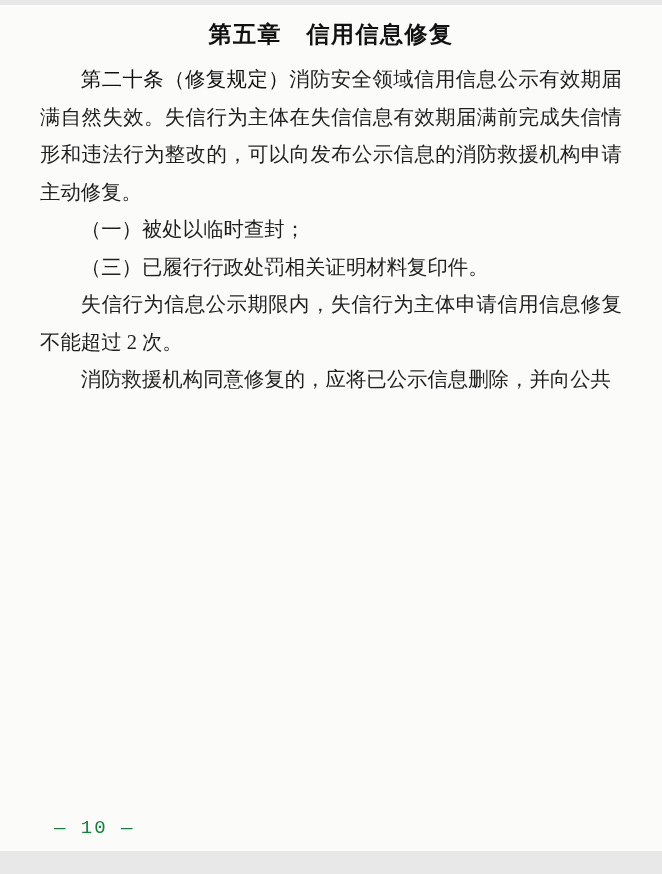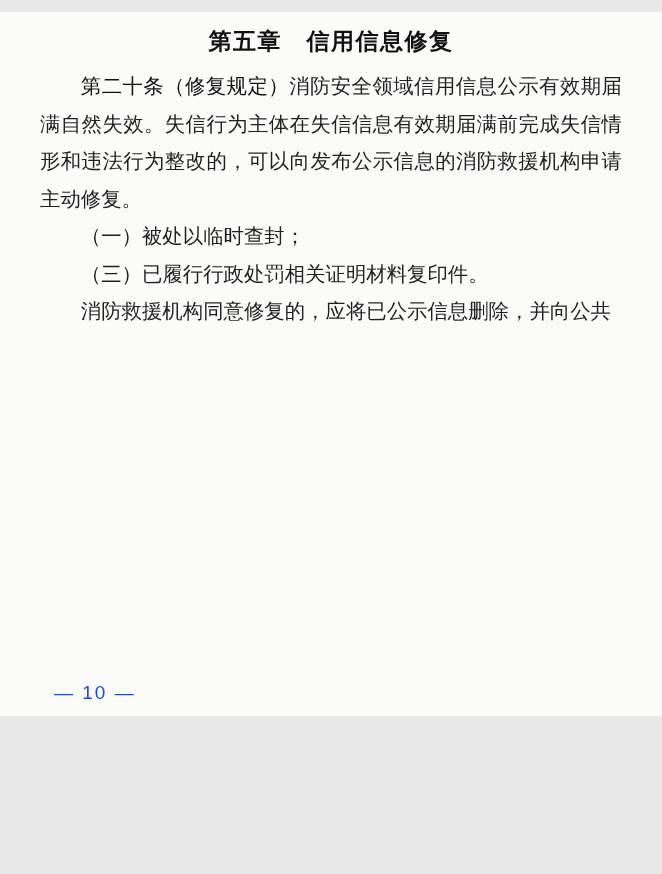--- a/index.html
+++ b/index.html
@@ -3,22 +3,22 @@
 <meta charset="utf-8">
 <style>
   html, body {
     margin: 0;
     padding: 0;
     background: #e8e8e8;
   }
   .page {
     position: relative;
     width: 662px;
-    height: 704px;
-    margin: 12px auto;
+    height: 846px;
+    margin: 5px auto;
     background: #fbfbfa;
     overflow: hidden;
     box-sizing: border-box;
     font-family: "Liberation Serif", "DejaVu Serif", serif;
     color: #1f1f1f;
   }
   .content {
     position: absolute;
     top: 12px;
     left: 40px;
@@ -46,22 +46,22 @@
     font-family: "Liberation Sans", "DejaVu Sans", sans-serif;
     font-weight: 400;
     color: #111111;
   }
   .page-number {
     position: absolute;
     left: 54px;
     bottom: 12px;
     font-size: 19px;
     letter-spacing: 2px;
-    color: #1d4ed8;
-    font-family: Liberation Sans, sans-serif;
+    color: #15803d;
+    font-family: Liberation Mono, monospace;
     text-align: center;
   }
 </style>
 </head>
 <body>
 
 <div class="page">
   <div class="content">
 
     <h1 class="doc-title">第五章　信用信息修复</h1>
@@ -69,20 +69,21 @@
     <p class="para"><span class="art">第二十条（修复规定）</span><span>消防安全领域信用信息公示有效期届满自然失效。失信行为主体在失信信息有效期届满前完成失信情形和违法行为整改的，可以向发布公示信息的消防救援机构申请主动修复。</span></p>
 
 
     <p class="para"><span class="art"></span><span>（一）被处以临时查封；</span></p>
 
 
     <p class="para"><span class="art"></span><span>（三）已履行行政处罚相关证明材料复印件。</span></p>
 
 
 
+    <p class="para"><span class="art"></span><span>失信行为信息公示期限内，失信行为主体申请信用信息修复不能超过 2 次。</span></p>
 
 
     <p class="para"><span class="art"></span><span>消防救援机构同意修复的，应将已公示信息删除，并向公共</span></p>
 
   </div>
 
   <div class="page-number">— 10 —</div>
 </div>
 
 </body></html>

